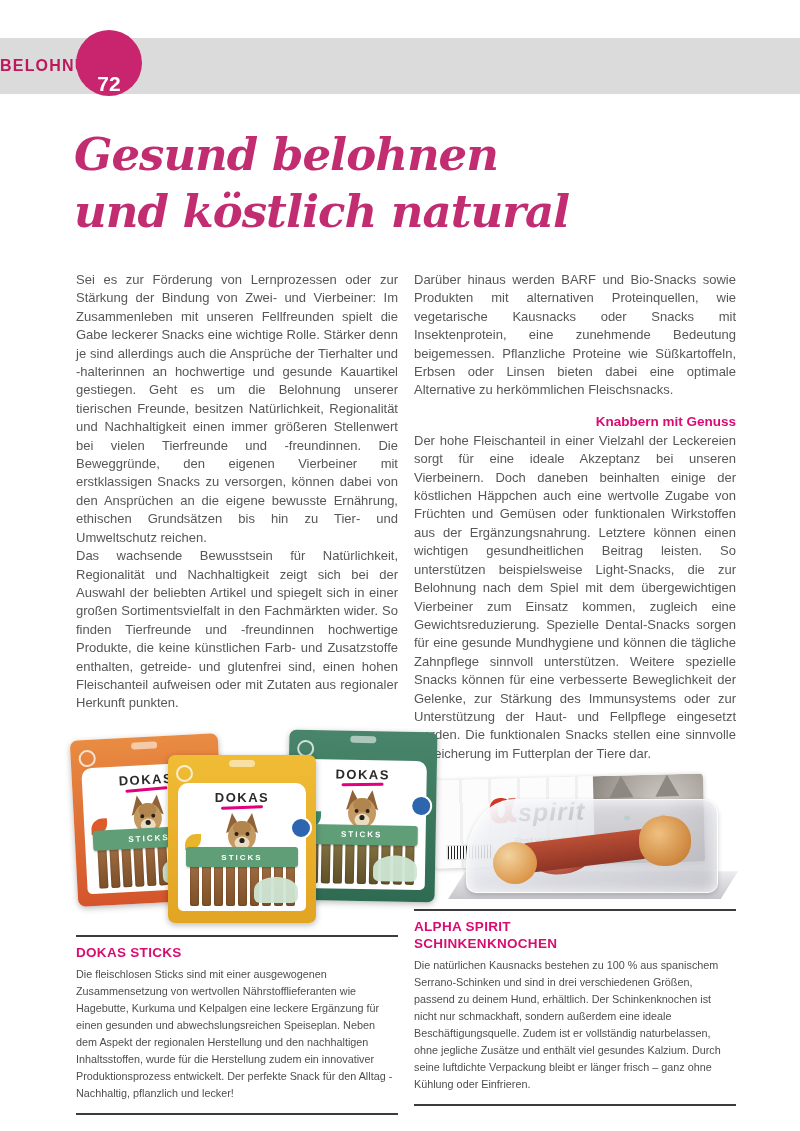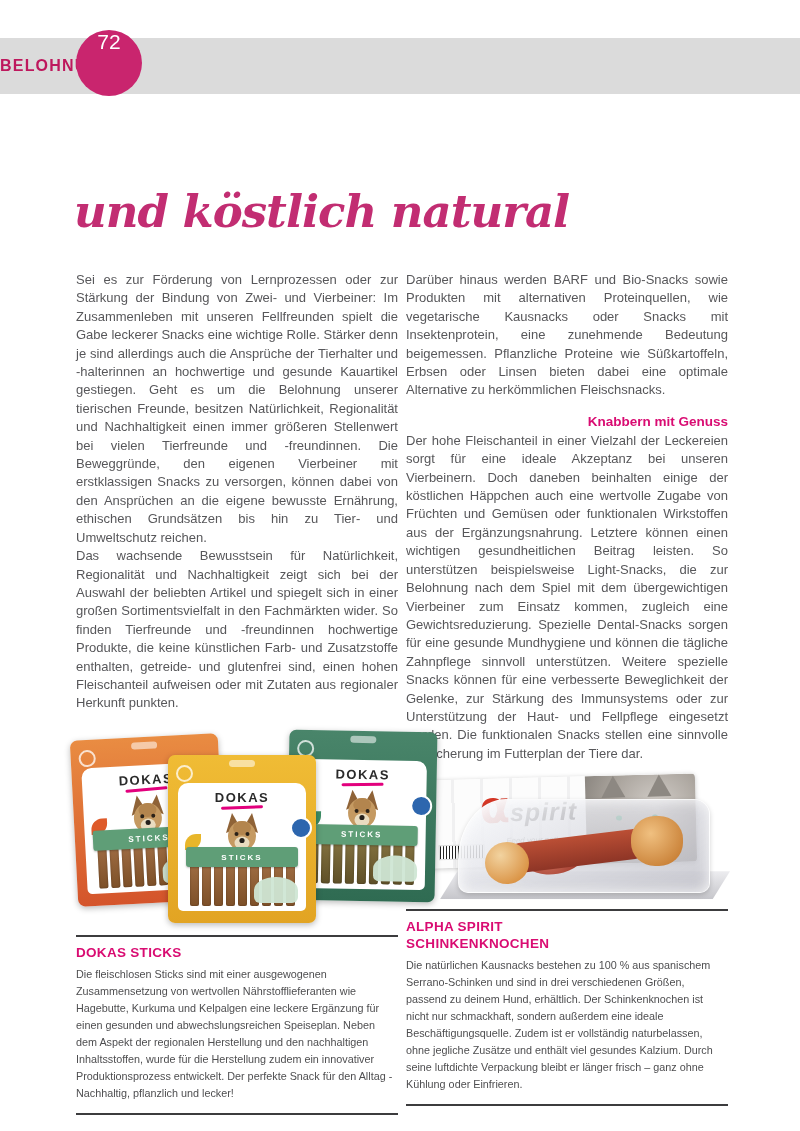--- a/index.html
+++ b/index.html
@@ -12,33 +12,33 @@
   }
 
   
   .header-bar { position:absolute; top:38px; left:0; right:0; height:56px; background:#dbdbdb; }
   .header-title {
     position:absolute; left:0; width:100%; top:50%; transform:translateY(-50%);
     text-align:left; font-size:16px; font-weight:bold; letter-spacing:1.2px; color:#be185d;
   }
   .page-badge {
     position:absolute; top:30px; left:76px; width:66px; height:66px; border-radius:50%;
-    background:#c9256e; color:#fff; display:flex; align-items:flex-start; justify-content:center;
-    font-size:21px; font-weight:normal; z-index:2;
+    background:#c9256e; color:#fff; display:flex; align-items:flex-end; justify-content:center;
+    font-size:21px; font-weight:bold; z-index:2;
   }
 
   
   .headline {
     position:absolute; top:126px; left:74px; width:560px;
     font-family:"DejaVu Serif", serif; font-style:italic; font-weight:bold;
     font-size:45px; line-height:57px; letter-spacing:-1px; color:#c22d72;
   }
 
   
-  .content { position:absolute; top:271px; left:76px; width:660px; display:flex; gap:8px; }
+  .content { position:absolute; top:271px; left:76px; width:660px; display:flex; gap:16px; }
   .col { width:322px; }
   .body-text { font-size:13px; line-height:18.4px; text-align:justify; color:#57575a; margin:0; }
   .subhead { color:#d90c72; font-weight:bold; font-size:13.5px; margin:14px 0 3px 0;text-align:right; }
 
   
   .caption { border-top:2px solid #3c3c3e; border-bottom:2px solid #3c3c3e; padding:7px 0 11px 0; }
   .caption-title {
     color:#d90c72; font-weight:bold; font-size:13.5px; line-height:17px;
     letter-spacing:0.3px; margin:0 0 5px 0; white-space:pre-line;
   }
@@ -134,21 +134,21 @@
 <body>
 
 <div class="header-bar">
   <div class="header-title">BELOHNUNGEN</div>
 </div>
 <div class="page-badge">
   <span>72</span>
 </div>
 
 <div class="headline">
-  <br>
+  <span>Gesund belohnen</span><br>
   <span>und köstlich natural</span>
 </div>
 
 <div class="content">
 
   <div class="col">
     <p class="body-text">Sei es zur Förderung von Lernprozessen oder zur Stärkung der Bindung von Zwei- und Vierbeiner: Im Zusammenleben mit unseren Fellfreunden spielt die Gabe leckerer Snacks eine wichtige Rolle. Stärker denn je sind allerdings auch die Ansprüche der Tierhalter und -halterinnen an hochwertige und gesunde Kauartikel gestiegen. Geht es um die Belohnung unserer tierischen Freunde, besitzen Natürlichkeit, Regionalität und Nachhaltigkeit einen immer größeren Stellenwert bei vielen Tierfreunde und -freundinnen. Die Beweggründe, den eigenen Vierbeiner mit erstklassigen Snacks zu versorgen, können dabei von den Ansprüchen an die eigene bewusste Ernährung, ethischen Grundsätzen bis hin zu Tier- und Umweltschutz reichen.</p>
     <p class="body-text">Das wachsende Bewusstsein für Natürlichkeit, Regionalität und Nachhaltigkeit zeigt sich bei der Auswahl der beliebten Artikel und spiegelt sich in einer großen Sortimentsvielfalt in den Fachmärkten wider. So finden Tierfreunde und -freundinnen hochwertige Produkte, die keine künstlichen Farb- und Zusatzstoffe enthalten, getreide- und glutenfrei sind, einen hohen Fleischanteil aufweisen oder mit Zutaten aus regionaler Herkunft punkten.</p>
 
     <div class="fig-dokas">

